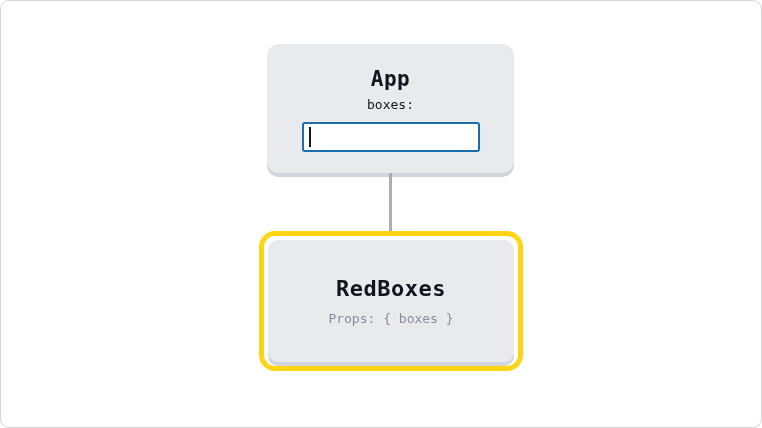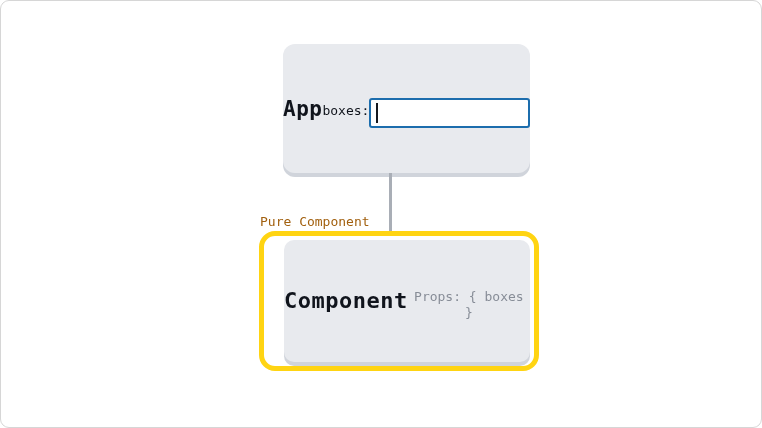--- a/index.html
+++ b/index.html
@@ -24,22 +24,22 @@
     width:762px;height:428px;
     background:var(--background);
     border:1px solid #d6d6d6;
     border-radius:9px;
     overflow:hidden;
   }
   
   .node{
     background:var(--node-background);
     box-shadow:0 4px 0 var(--node-shadow);
-    display:flex;flex-direction:row;
-    align-items:center;justify-content:center;margin-left:16px;
+    display:flex;flex-direction:column;
+    align-items:center;justify-content:center;
   }
   .app-node{
     position:absolute;left:266px;top:43px;
     width:247px;height:129px;
     border-radius:12px;
   }
   .node-title{
     font-weight:bold;
     font-size:21px;line-height:26px;
     color:var(--node-title-text);
@@ -120,22 +120,21 @@
     <div class="node-title">App</div>
     <div class="field-label">boxes:</div>
     <div class="input-wrap">
       <input type="text" class="text-input" value="" style="">
       <span class="caret"></span>
     </div>
   </div>
 
   <div class="connector"></div>
 
-  <div class="pure-label">Pure Component</div>
 
   <div class="highlight-ring">
     <div class="node redboxes-node">
-      <div class="redboxes-title">Component</div>
+      <div class="redboxes-title">RedBoxes</div>
       <div class="props-label">Props: { boxes }</div>
     </div>
   </div>
 
 </div>
 
 </body></html>

